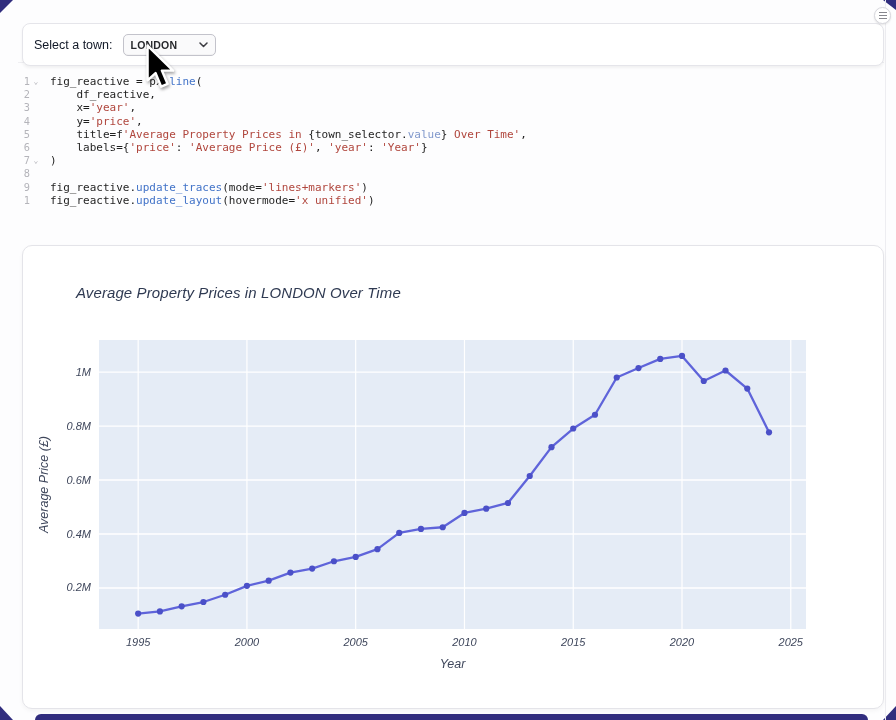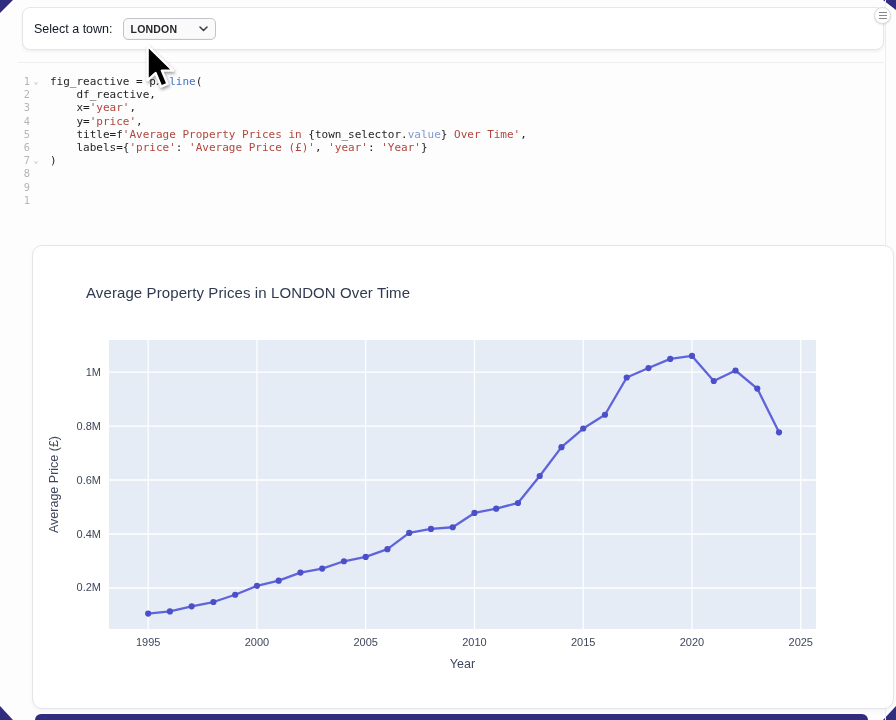--- a/index.html
+++ b/index.html
@@ -15,21 +15,21 @@
   .corner-tl { left:0; top:0; width:13px; height:13px; clip-path:polygon(0 0,100% 0,0 100%); }
   .corner-tr { left:883px; top:0; width:13px; height:10px; clip-path:polygon(0 0,100% 0,100% 100%); }
   .corner-bl { left:0; top:706px; width:13px; height:14px; clip-path:polygon(0 0,100% 100%,0 100%); }
   .corner-br { left:883px; top:706px; width:13px; height:14px; clip-path:polygon(100% 0,100% 100%,0 100%); }
   .footer-bar { position:absolute; left:35px; top:714px; width:833px; height:6px; background:#312d7e; border-radius:7px 7px 0 0; }
   .right-rule { position:absolute; left:885px; top:0; width:1px; height:720px; background:#ededf1; }
   .h-rule { position:absolute; left:18px; top:62px; width:866px; height:1px; background:#efeff2; }
 
   
   .widget-card {
-    position:absolute; left:22px; top:7px; width:862px; height:43px;
+    position:absolute; left:22px; top:23px; width:862px; height:43px;
     background:#fff; border:1px solid #e5e5ea; border-radius:8px;
     box-shadow:0 2px 3px rgba(0,0,0,.05);
     display:flex; align-items:center; padding-left:11px;
   }
   .widget-label { font-size:12.5px; color:#111827; }
   .dropdown {
     margin-left:10px; width:93px; height:22px;
     background:#fafafb; border:1px solid #c3c3cb; border-radius:5px;
     display:flex; align-items:center; justify-content:space-between;
     padding:0 7px; cursor:default; box-shadow:inset 0 -1px 1px rgba(0,0,0,.03);font-weight:bold;
@@ -60,23 +60,23 @@
   .tk-s  { color:#b0463d;text-align:center; }
   .tk-fn { color:#4273c8; }
   .tk-pr { color:#8299cc;margin-top:36px; }
 
   
   .cursor { position:absolute; left:146px; top:44px; z-index:50;
     filter:drop-shadow(1px 2px 1.5px rgba(0,0,0,.35)); }
 
   
   .chart-card {
-    position:absolute; left:32px; top:245px; width:862px; height:464px;
+    position:absolute; left:22px; top:245px; width:862px; height:464px;
     background:#fff; border:1px solid #e4e4e9; border-radius:10px;
-    box-shadow:0 2px 4px rgba(0,0,0,.04); overflow:hidden;
+    box-shadow:0 2px 4px rgba(0,0,0,.04); overflow:hidden;font-style:italic;
   }
   .chart-title {
     position:absolute; left:53px; top:38px;
     font-size:15px; color:#2f3a52; letter-spacing:.1px;
   }
   .chart-svg { position:absolute; left:0; top:0; }
   .chart-svg text { font-family:"Liberation Sans", sans-serif; fill:#3f475c; }
 </style>
 </head>
 <body>
@@ -107,22 +107,22 @@
 
 <div class="code-editor">
     <div class="code-line"><span class="gutter-num">1</span><span class="gutter-fold">⌄</span><span class="code-text"><span class="tk-p">fig_reactive = px.</span><span class="tk-fn">line</span><span class="tk-p">(</span></span></div>
     <div class="code-line"><span class="gutter-num">2</span><span class="gutter-fold"></span><span class="code-text"><span class="tk-p">    df_reactive,</span></span></div>
     <div class="code-line"><span class="gutter-num">3</span><span class="gutter-fold"></span><span class="code-text"><span class="tk-p">    x=</span><span class="tk-s">'year'</span><span class="tk-p">,</span></span></div>
     <div class="code-line"><span class="gutter-num">4</span><span class="gutter-fold"></span><span class="code-text"><span class="tk-p">    y=</span><span class="tk-s">'price'</span><span class="tk-p">,</span></span></div>
     <div class="code-line"><span class="gutter-num">5</span><span class="gutter-fold"></span><span class="code-text"><span class="tk-p">    title=f</span><span class="tk-s">'Average Property Prices in </span><span class="tk-p">{town_selector.</span><span class="tk-pr">value</span><span class="tk-p">}</span><span class="tk-s"> Over Time'</span><span class="tk-p">,</span></span></div>
     <div class="code-line"><span class="gutter-num">6</span><span class="gutter-fold"></span><span class="code-text"><span class="tk-p">    labels={</span><span class="tk-s">'price'</span><span class="tk-p">: </span><span class="tk-s">'Average Price (£)'</span><span class="tk-p">, </span><span class="tk-s">'year'</span><span class="tk-p">: </span><span class="tk-s">'Year'</span><span class="tk-p">}</span></span></div>
     <div class="code-line"><span class="gutter-num">7</span><span class="gutter-fold">⌄</span><span class="code-text"><span class="tk-p">)</span></span></div>
     <div class="code-line"><span class="gutter-num">8</span><span class="gutter-fold"></span><span class="code-text"></span></div>
-    <div class="code-line"><span class="gutter-num">9</span><span class="gutter-fold"></span></div>
-    <div class="code-line"><span class="gutter-num">1</span><span class="gutter-fold"></span></div>
+    <div class="code-line"><span class="gutter-num">9</span><span class="gutter-fold"></span><span class="code-text"><span class="tk-p">fig_reactive.</span><span class="tk-fn">update_traces</span><span class="tk-p">(mode=</span><span class="tk-s">'lines+markers'</span><span class="tk-p">)</span></span></div>
+    <div class="code-line"><span class="gutter-num">1</span><span class="gutter-fold"></span><span class="code-text"><span class="tk-p">fig_reactive.</span><span class="tk-fn">update_layout</span><span class="tk-p">(hovermode=</span><span class="tk-s">'x unified'</span><span class="tk-p">)</span></span></div>
   </div>
 
 <svg class="cursor" width="34" height="48" viewBox="0 0 22 31">
   <polygon points="1,1 1,23.5 6.2,18.8 9.8,27.6 14,25.8 10.3,17.2 17.5,17.2" fill="#000" stroke="#fff" stroke-width="1.6" stroke-linejoin="round"></polygon>
 </svg>
 
 <div class="chart-card">
   <div class="chart-title">Average Property Prices in LONDON Over Time</div>
   <svg class="chart-svg" id="chart" width="862" height="464" viewBox="0 0 862 464">
       <rect x="76" y="94" width="707" height="289" fill="#e5ecf6"></rect>

